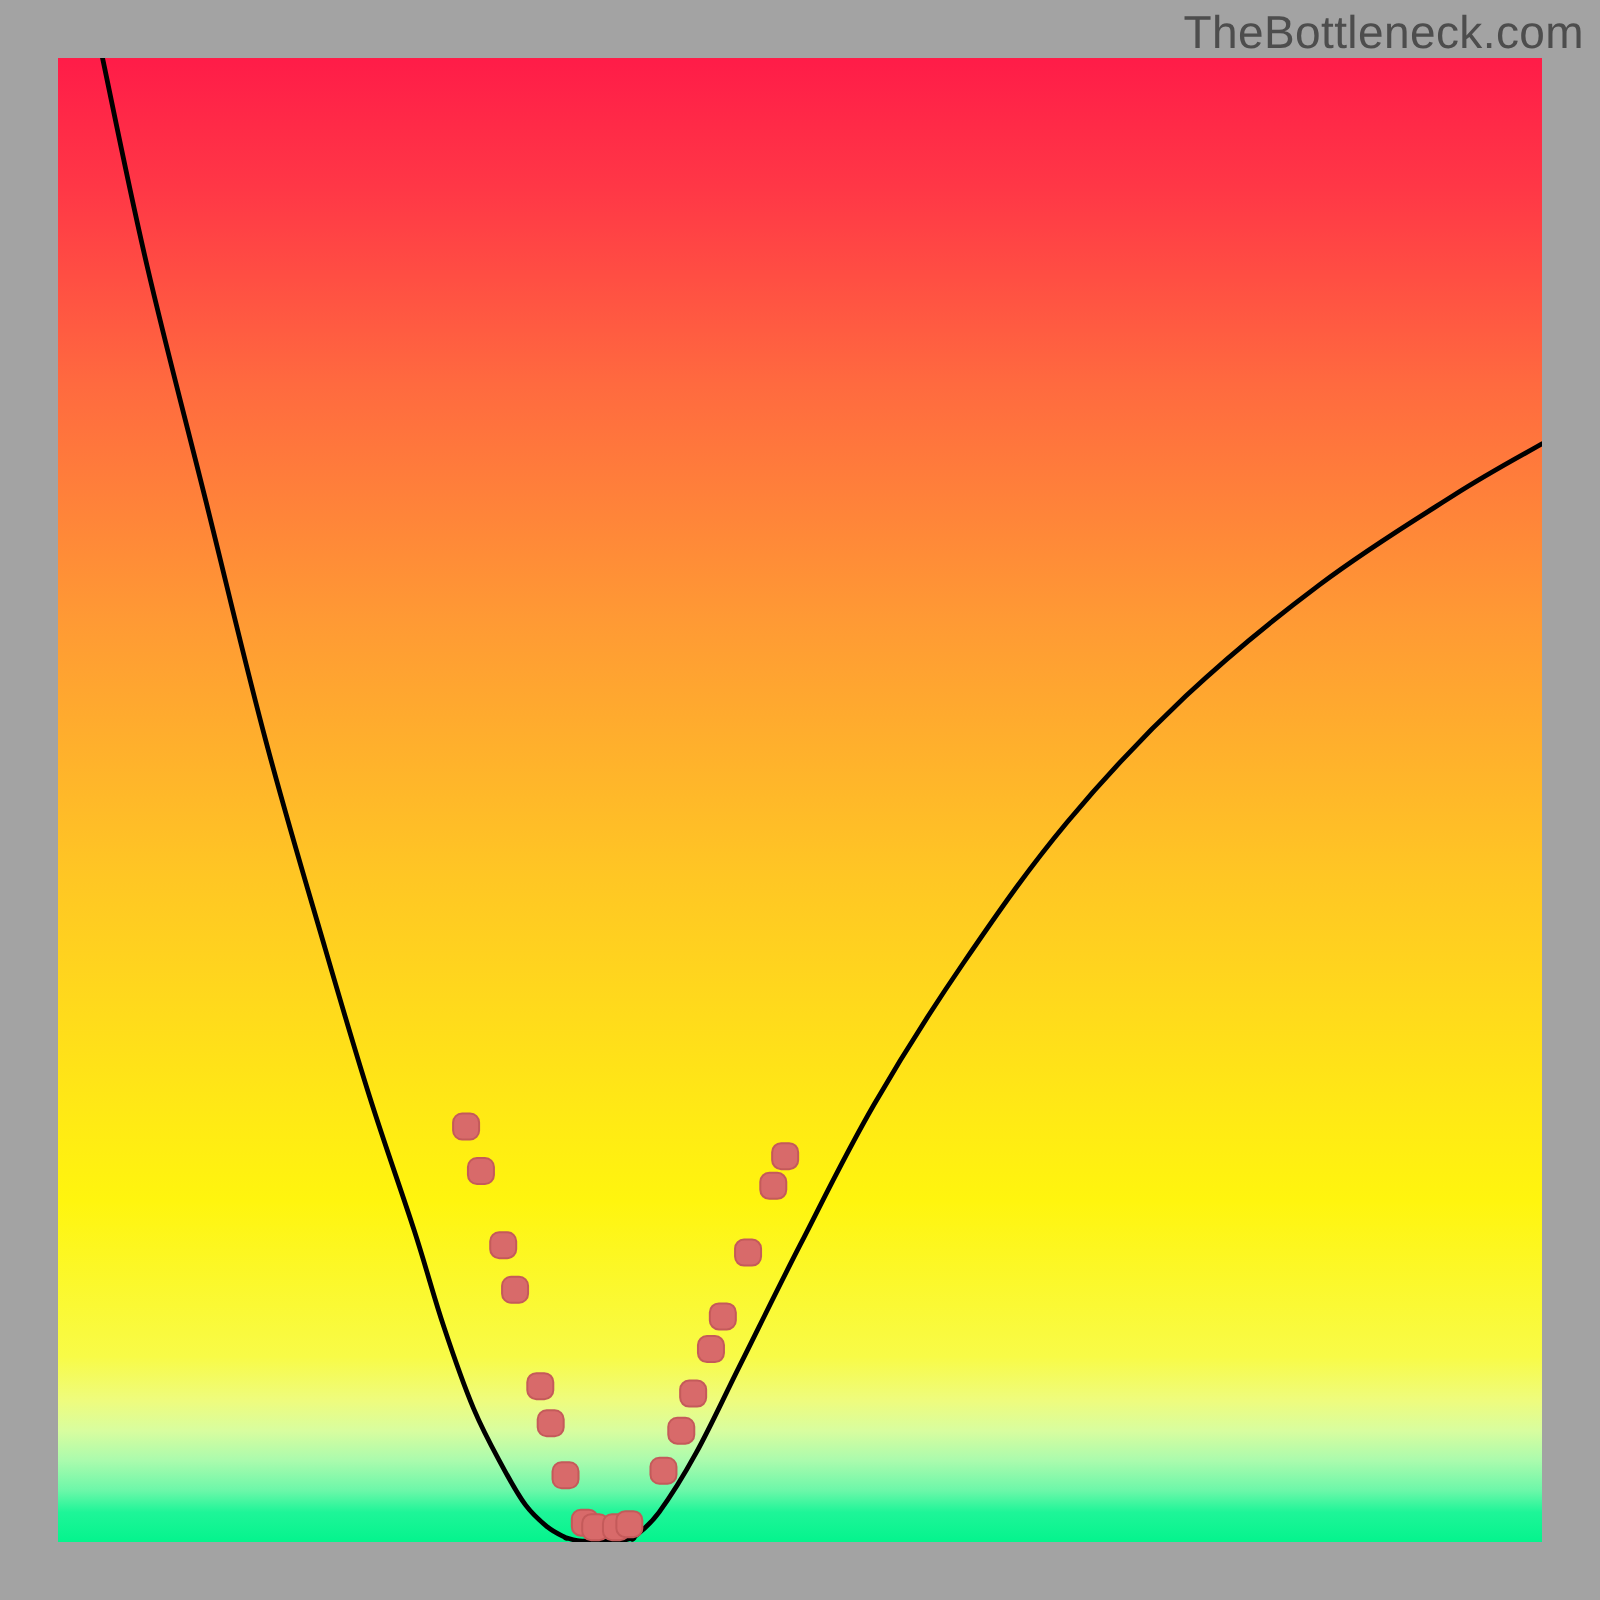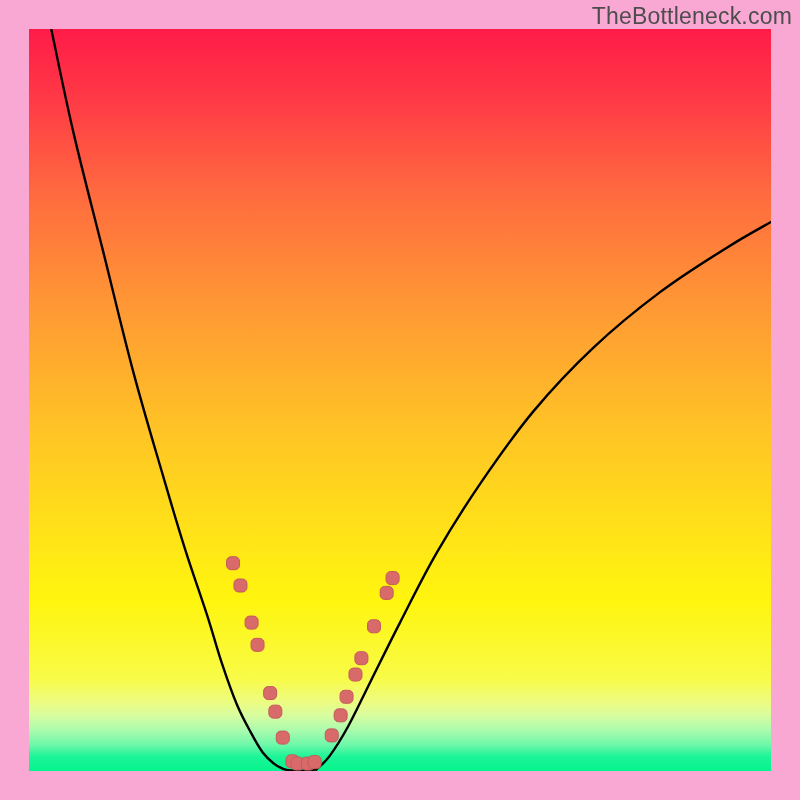--- a/index.html
+++ b/index.html
@@ -6,21 +6,21 @@
     margin: 0;
     padding: 0;
     width: 800px;
     height: 800px;
     overflow: hidden;
     font-family: Arial, Helvetica, sans-serif;
   }
   .outer {
     width: 800px;
     height: 800px;
-    background: #f9a8d4;
+    background: #a3a3a3;
     position: relative;
   }
   .plot {
     position: absolute;
     
     left: 29px;
     top: 29px;
     width: 742px;
     height: 742px;
   }

